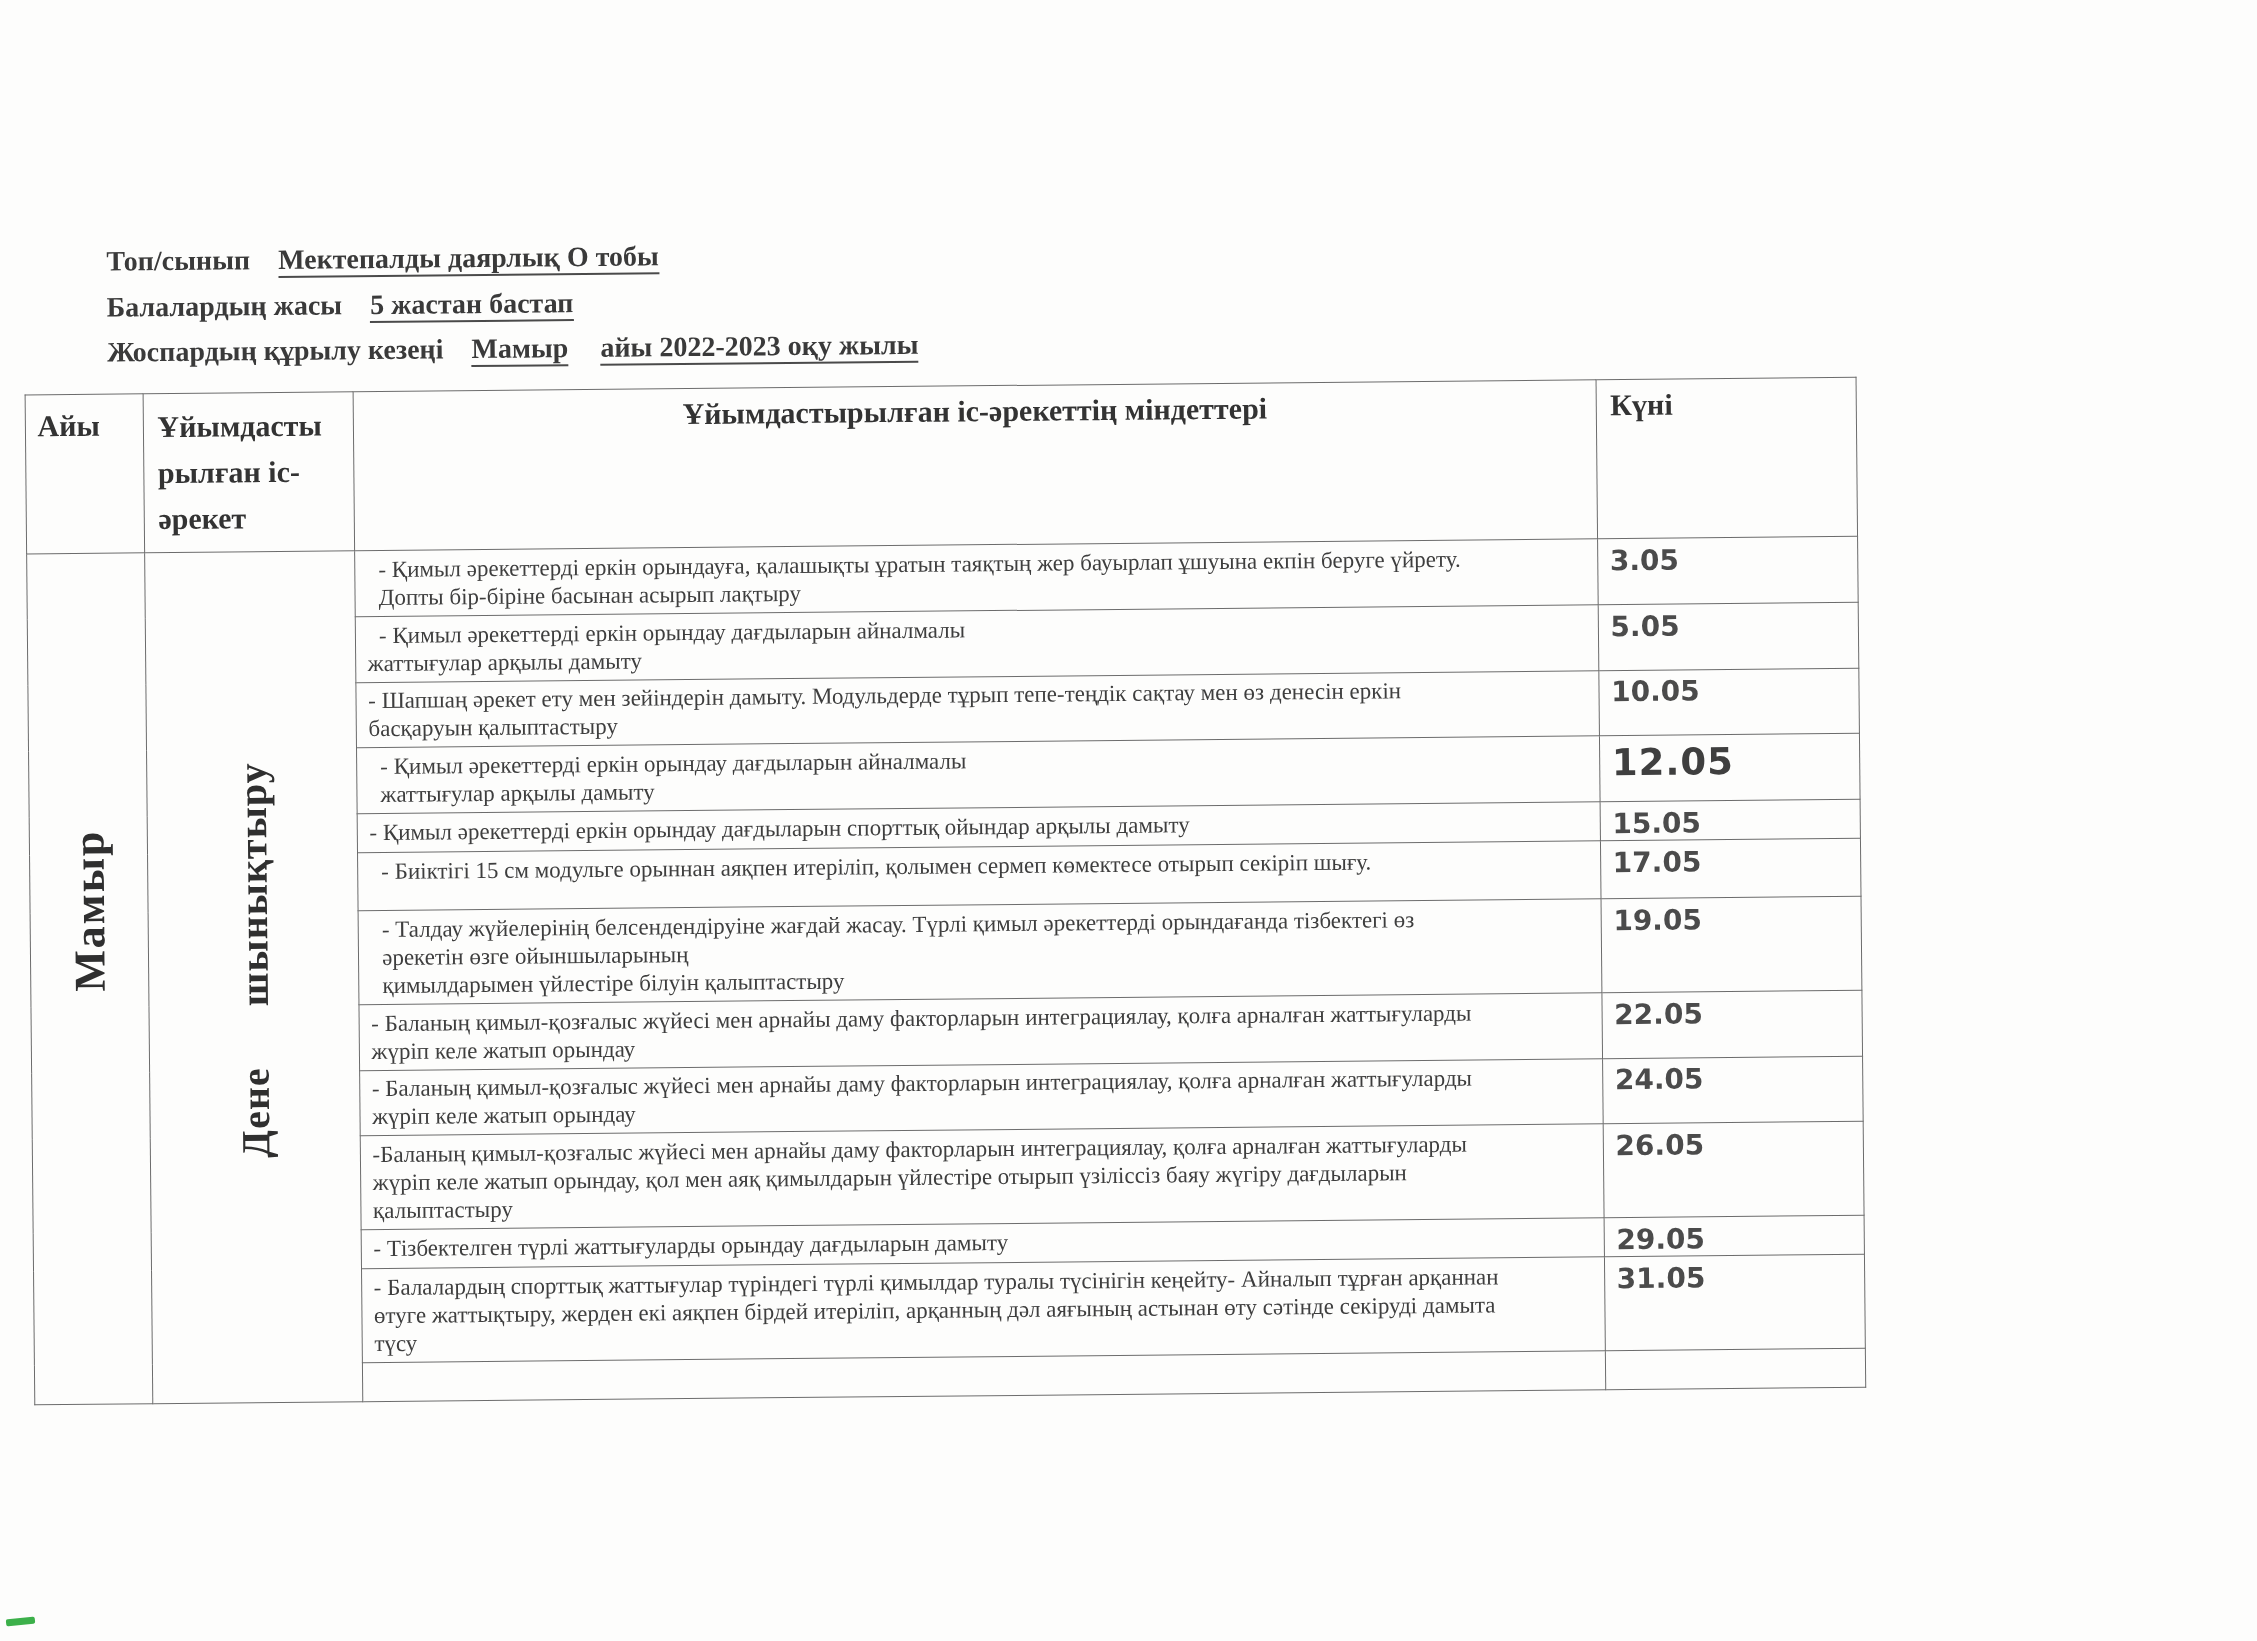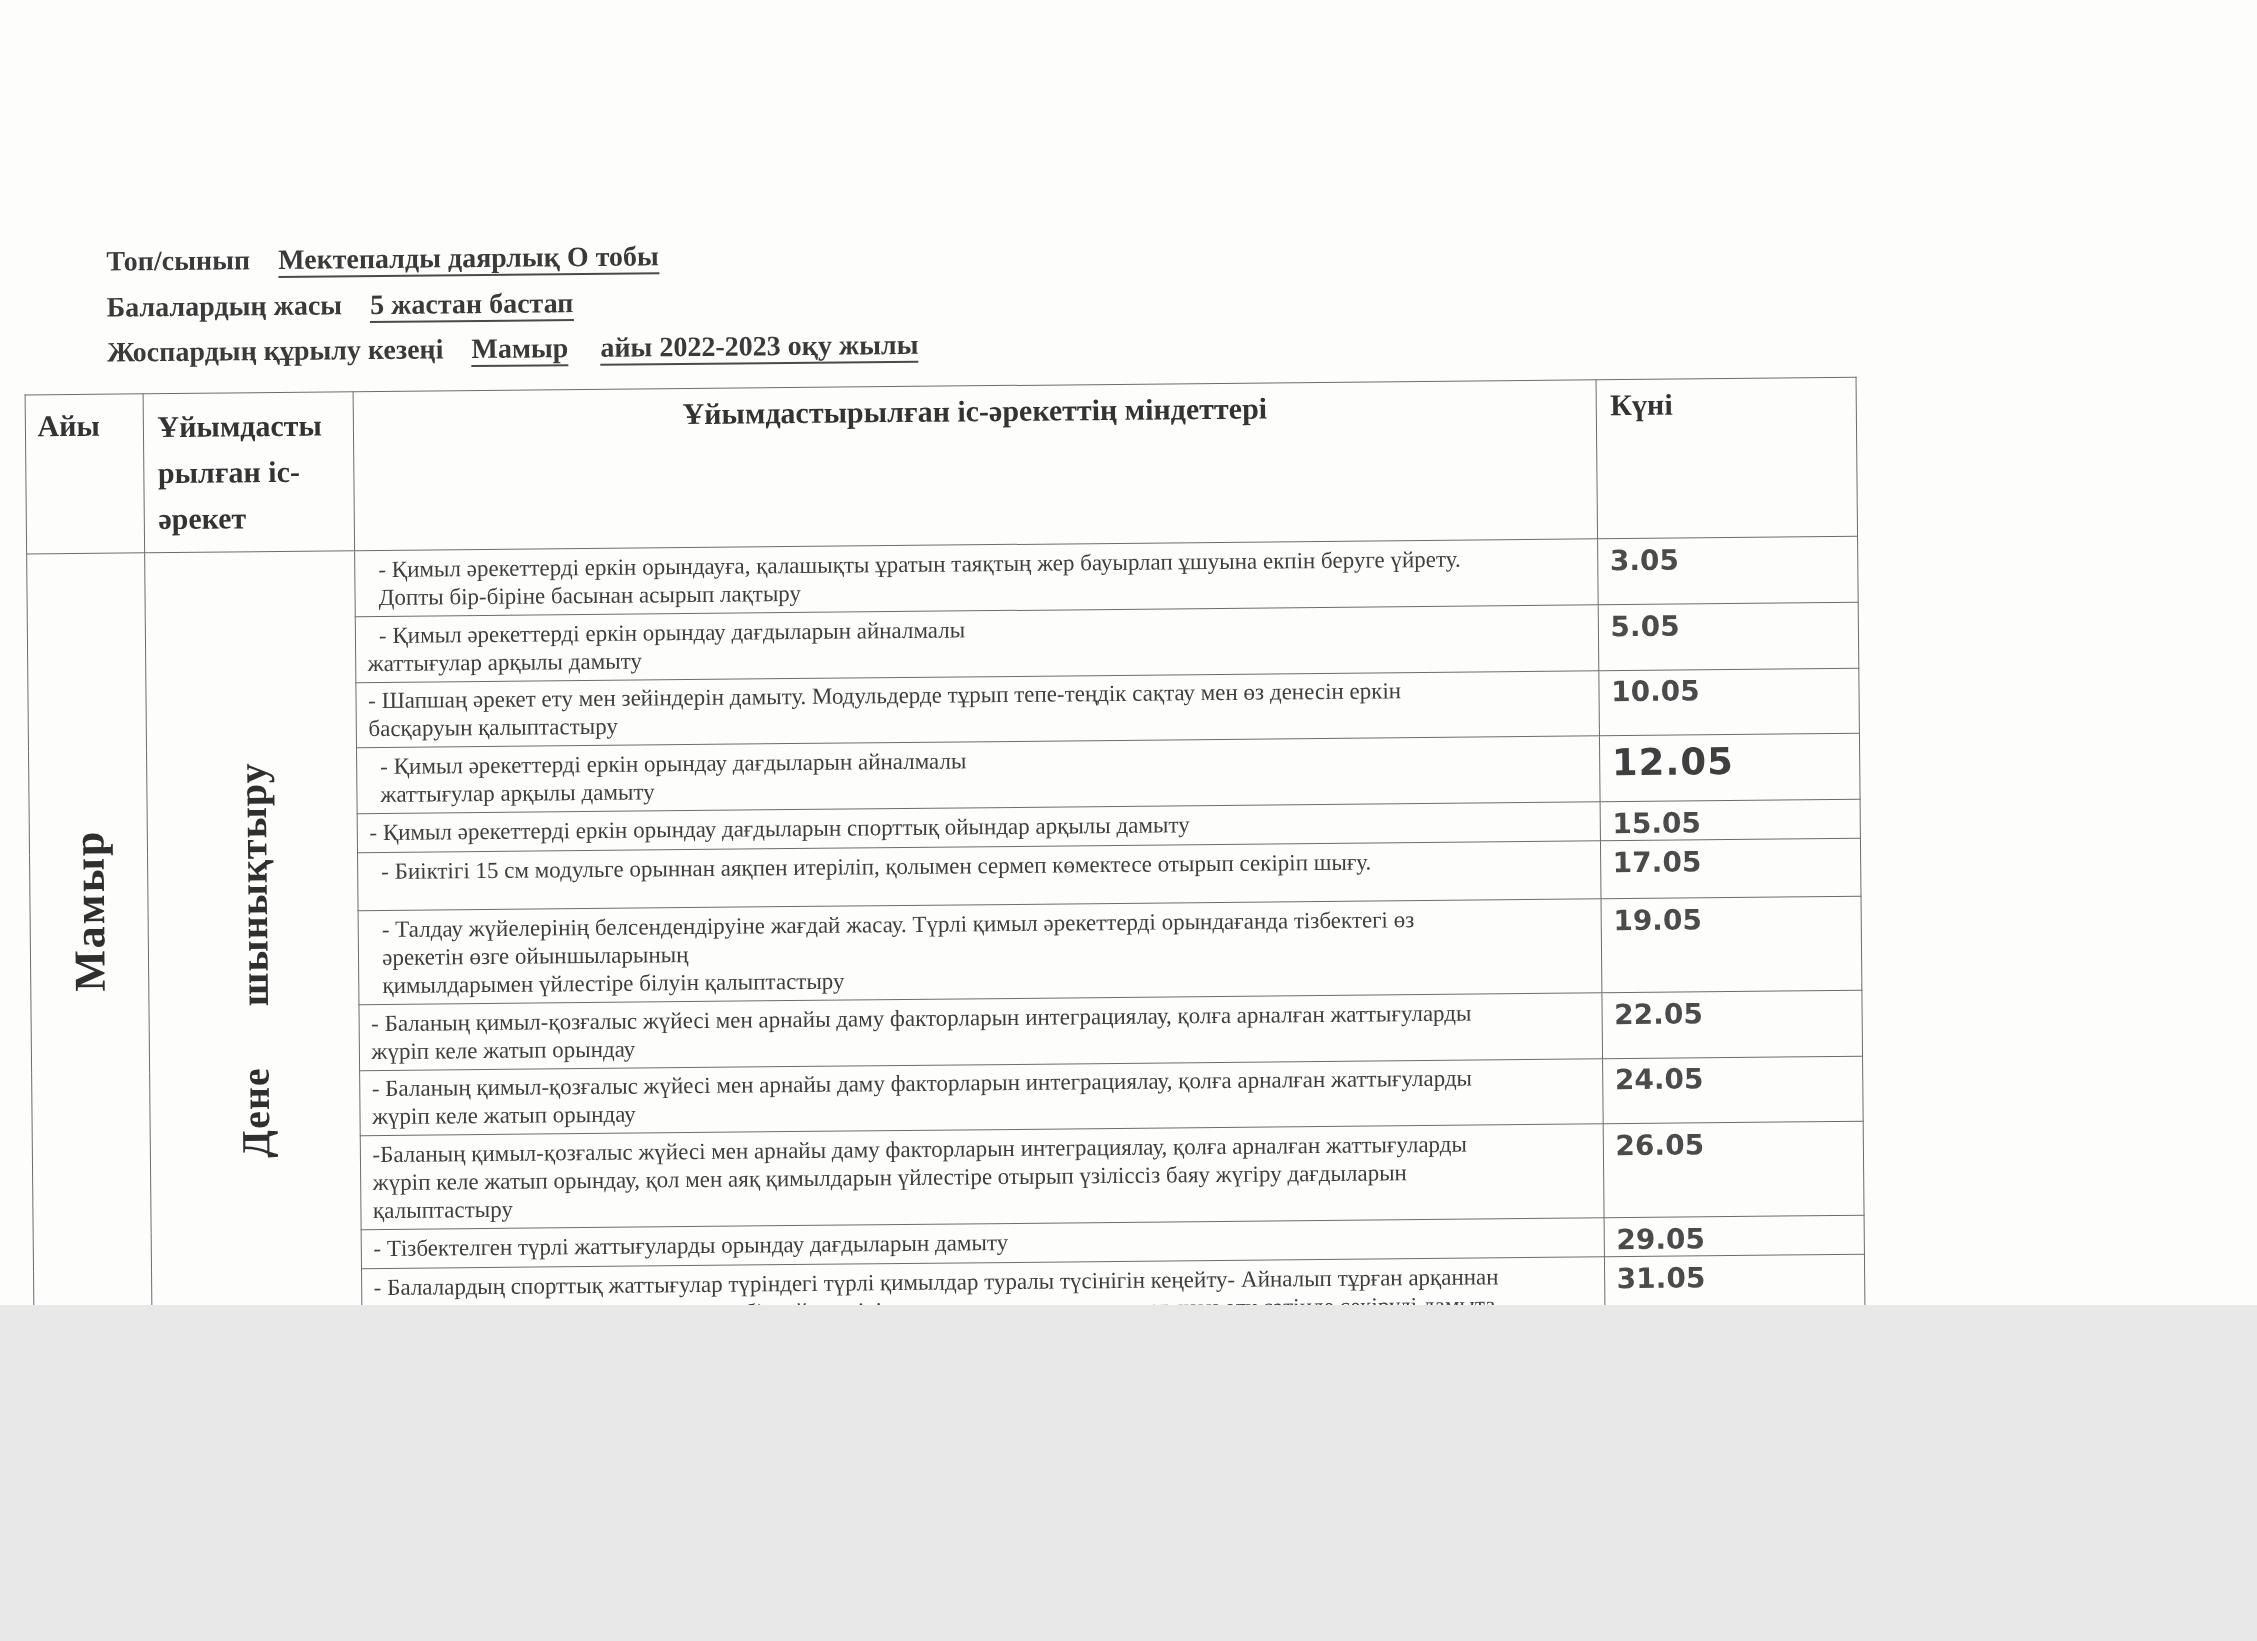--- a/index.html
+++ b/index.html
@@ -1,17 +1,17 @@
 <!DOCTYPE html>
 <html><head>
 <meta charset="utf-8">
 <style>
   html,body{margin:0;padding:0;background:#e8e8e8;}
   #sheet{
-    position:relative;width:2257px;height:1305px;overflow:hidden;
+    position:relative;width:2257px;height:1641px;overflow:hidden;
     background:#fdfdfc;
     font-family:"Liberation Serif","DejaVu Serif",serif;
     color:#3d3d3d;
   }
   .tilt{position:absolute;left:0;top:0;width:2257px;height:1641px;
     transform:rotate(-0.55deg);transform-origin:483px 434px;}
   
   .doc-header{position:absolute;left:108px;top:239px;font-weight:bold;
     font-size:28px;color:#3a3a3a;line-height:37px;}
   .doc-header .line{margin-bottom:8.7px;white-space:nowrap;}

